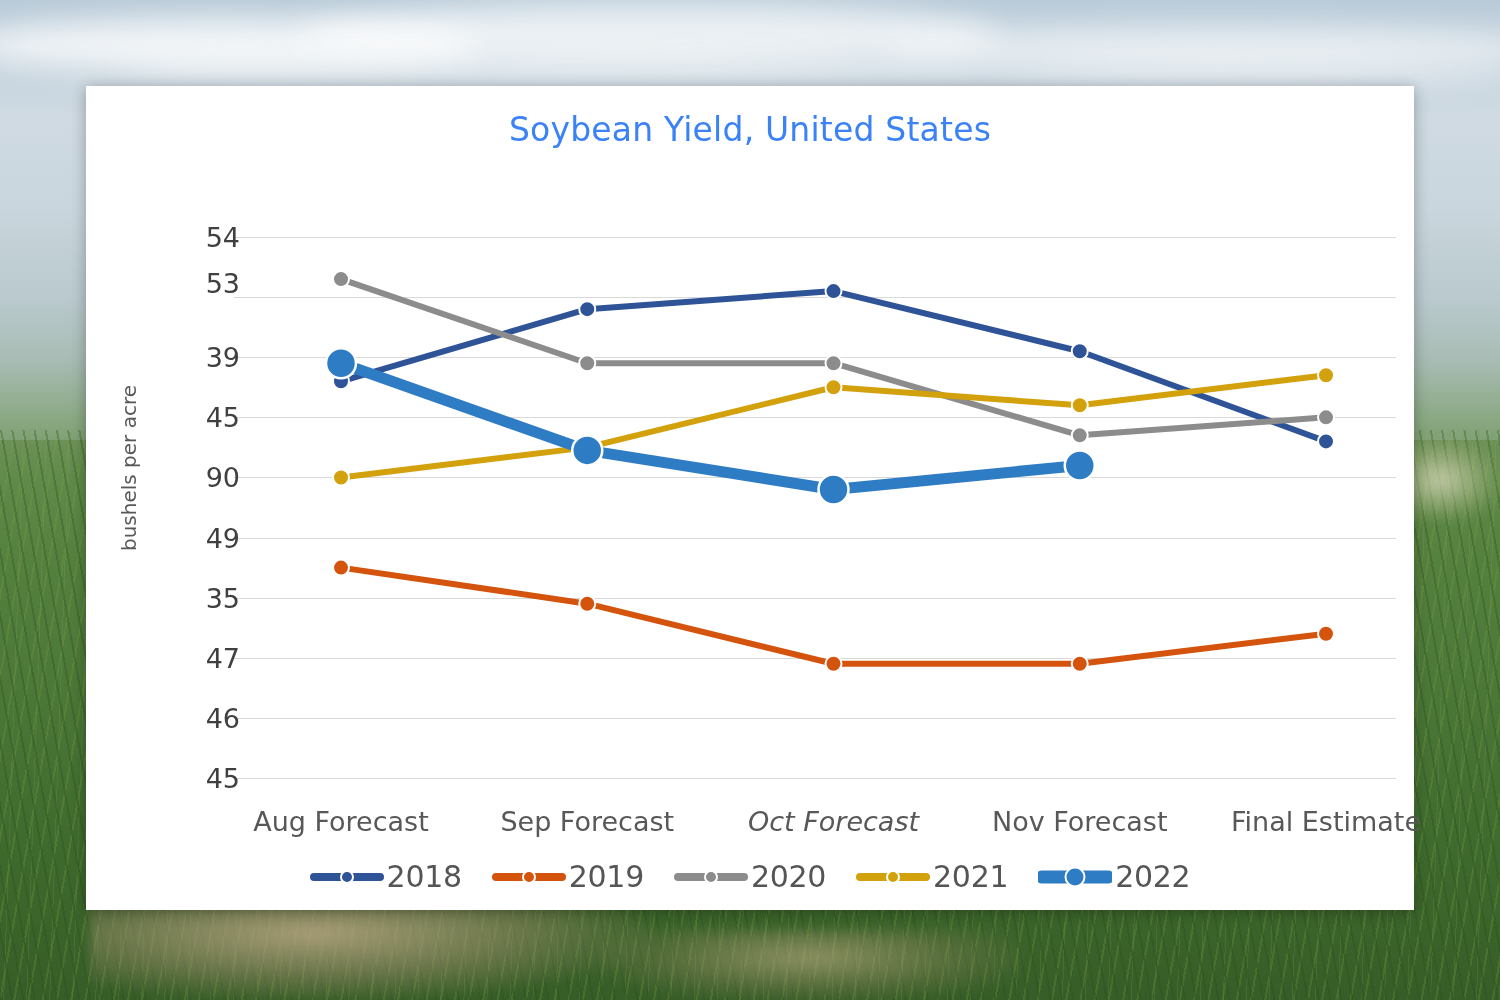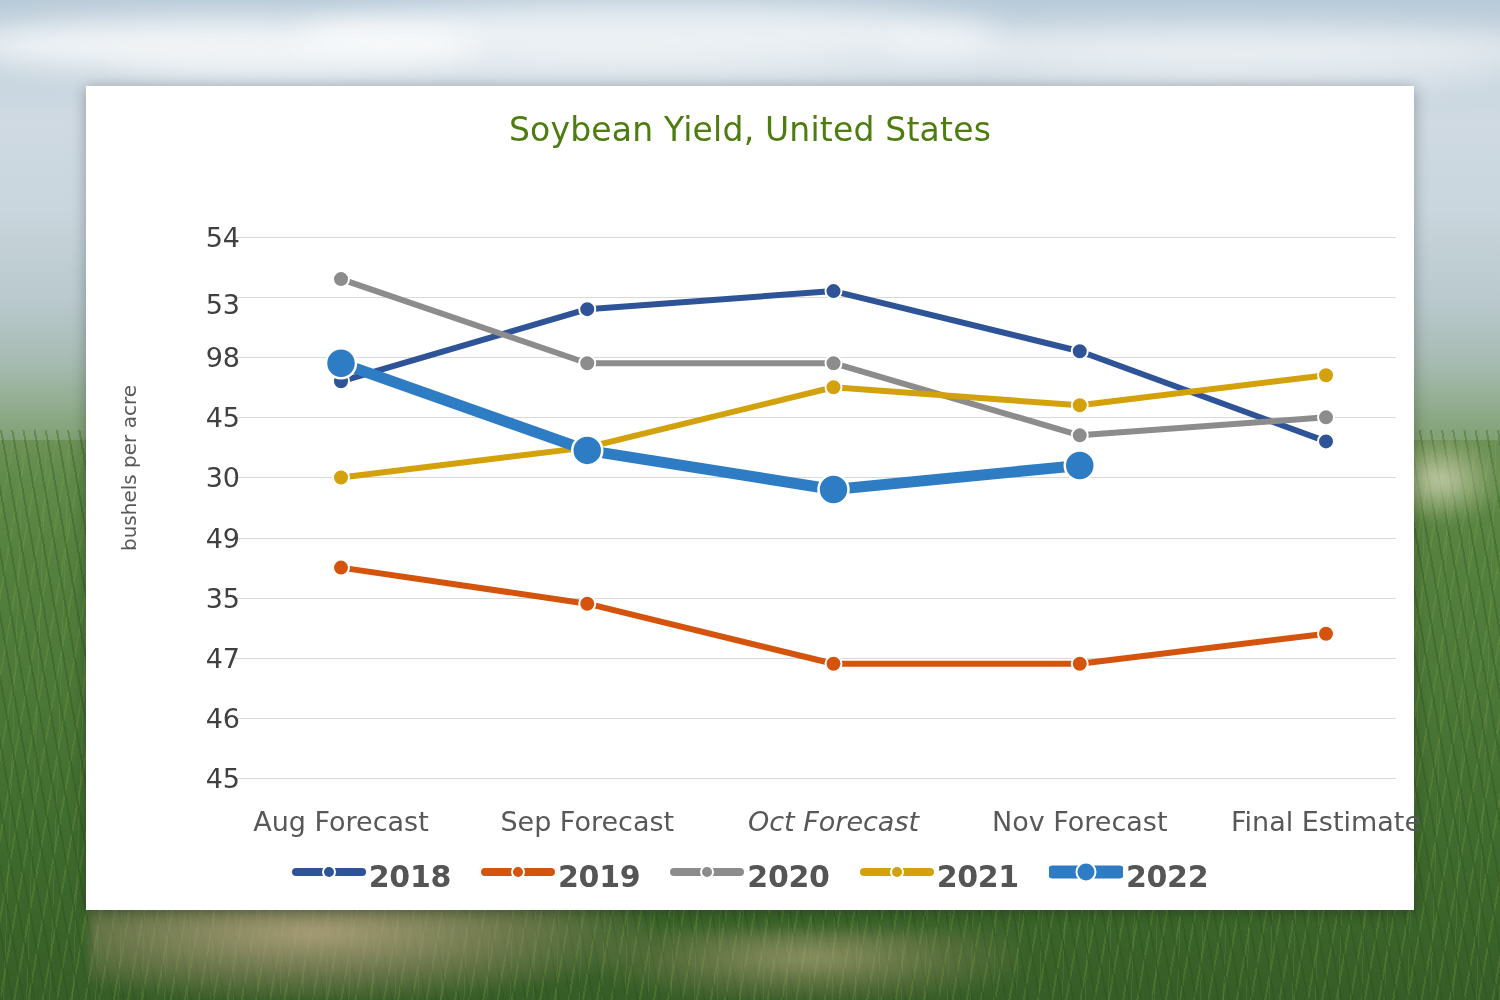--- a/index.html
+++ b/index.html
@@ -111,21 +111,21 @@
     background: #ffffff;
     box-shadow: 0 2px 14px rgba(0,0,0,0.30);
   }
 
   
   .title-block {
     position: absolute;
     left: 0; right: 0;
     top: 22px;
     text-align: center;
-    color: #4d7c0f;
+    color: #3b82f6;
     font-size: 33px;
     line-height: 43px;
     font-weight: 400;
     letter-spacing: .2px;
   }
   .title-line { display: block; }
 
   
   .plot-wrap {
     position: absolute;
@@ -182,22 +182,22 @@
     position: absolute;
     left: 0; right: 0;
     bottom: 16px;
     display: flex;
     justify-content: center;
     align-items: center;
     gap: 30px;
   }
   .legend-item {
     display: flex;
+    align-items: center;
     gap: 3px;
-    font-weight: bold;
   }
   .legend-label {
     color: #555555;
     font-size: 30px;
     letter-spacing: -0.3px;
   }
 </style>
 </head>
 <body>
 
@@ -235,24 +235,24 @@
           <div class="gridline" style="top: 271.222px;"></div>
           <div class="gridline" style="top: 211.111px;"></div>
           <div class="gridline" style="top: 151px;"></div>
         </div>
       <div id="ytick-host">
           <div class="ytick" style="top: 692px;">45</div>
           <div class="ytick" style="top: 631.889px;">46</div>
           <div class="ytick" style="top: 571.778px;">47</div>
           <div class="ytick" style="top: 511.667px;">35</div>
           <div class="ytick" style="top: 451.556px;">49</div>
-          <div class="ytick" style="top: 391.444px;">30</div>
+          <div class="ytick" style="top: 391.444px;">90</div>
           <div class="ytick" style="top: 331.333px;">45</div>
-          <div class="ytick" style="top: 271.222px;">98</div>
-          <div class="ytick" style="top: 218px;">53</div>
+          <div class="ytick" style="top: 271.222px;">39</div>
+          <div class="ytick" style="top: 197px;">53</div>
           <div class="ytick" style="top: 151px;">54</div>
         </div>
       <svg class="lines" id="lines-host">
           <polyline points="255,295.2666666666666 501.25,223.1333333333335 747.5,205.0999999999999 993.75,265.211111111111 1240,355.37777777777774" fill="none" stroke="#2E5396" stroke-width="6" stroke-linecap="round" stroke-linejoin="round"></polyline>
           <circle cx="255" cy="295.2666666666666" r="8" fill="#2E5396" stroke="#ffffff" stroke-width="2"></circle>
           <circle cx="501.25" cy="223.1333333333335" r="8" fill="#2E5396" stroke="#ffffff" stroke-width="2"></circle>
           <circle cx="747.5" cy="205.0999999999999" r="8" fill="#2E5396" stroke="#ffffff" stroke-width="2"></circle>
           <circle cx="993.75" cy="265.211111111111" r="8" fill="#2E5396" stroke="#ffffff" stroke-width="2"></circle>
           <circle cx="1240" cy="355.37777777777774" r="8" fill="#2E5396" stroke="#ffffff" stroke-width="2"></circle>
           <polyline points="255,481.6111111111111 501.25,517.6777777777779 747.5,577.788888888889 993.75,577.788888888889 1240,547.7333333333335" fill="none" stroke="#D4540E" stroke-width="6" stroke-linecap="round" stroke-linejoin="round"></polyline>

